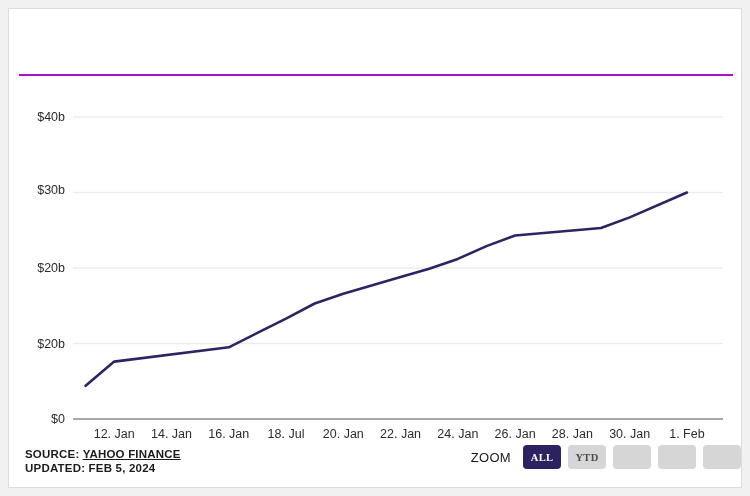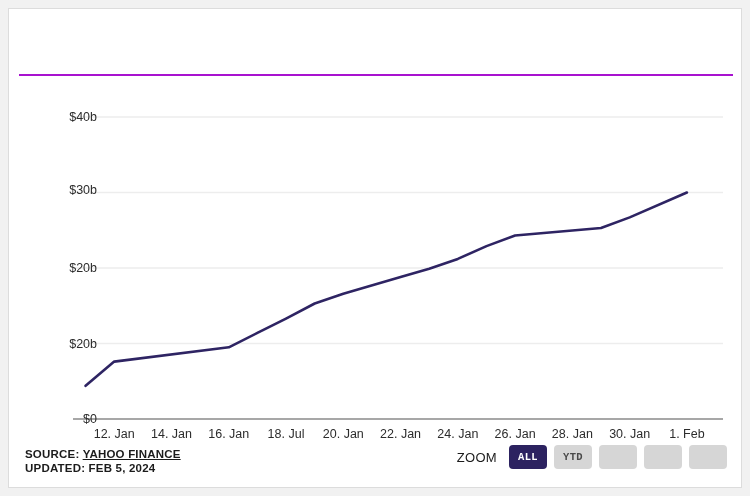--- a/index.html
+++ b/index.html
@@ -38,52 +38,51 @@
   
   #plot{
     position:absolute;left:0;top:70px;width:734px;height:365px;
   }
   #plotsvg{display:block;}
   .ylab{
     position:absolute;
     font-size:12.5px;color:#2c2c2c;
     text-align:right;width:56px;
     transform:translateY(-50%);
-    padding-left:32px;
   }
   .xlab{
     position:absolute;
     font-size:12.5px;color:#2c2c2c;
     text-align:center;width:70px;
     transform:translateX(-50%);
   }
   
   #footer{
     position:absolute;left:0;bottom:0;width:100%;height:46px;
   }
   #source{
     position:absolute;left:16px;top:6px;
     font-size:11.5px;font-weight:bold;color:#1b1b1b;
     letter-spacing:0.2px;line-height:14px;
   }
   #source a{color:#1b1b1b;text-decoration:underline;}
   #zoomwrap{
-    position:absolute;right:14px;top:4px;
+    position:absolute;right:0;top:4px;
     display:flex;align-items:center;gap:7px;
   }
   #zoomlabel{
     font-size:13px;color:#1b1b1b;margin-right:5px;letter-spacing:0.3px;
   }
   .zbtn{
     width:38px;height:24px;border-radius:4px;
     background:#d6d6d6;border:none;
     font-size:10.5px;font-weight:bold;color:#4a4a4a;
     display:flex;align-items:center;justify-content:center;
     letter-spacing:0.3px;cursor:pointer;
-    font-family:Liberation Mono, monospace;
+    font-family:Liberation Serif, serif;
   }
   .zbtn.active{background:#2c2260;color:#ffffff;}
 </style>
 </head>
 <body>
 
 <div id="card">
 
   <div id="headrule"></div>
 

